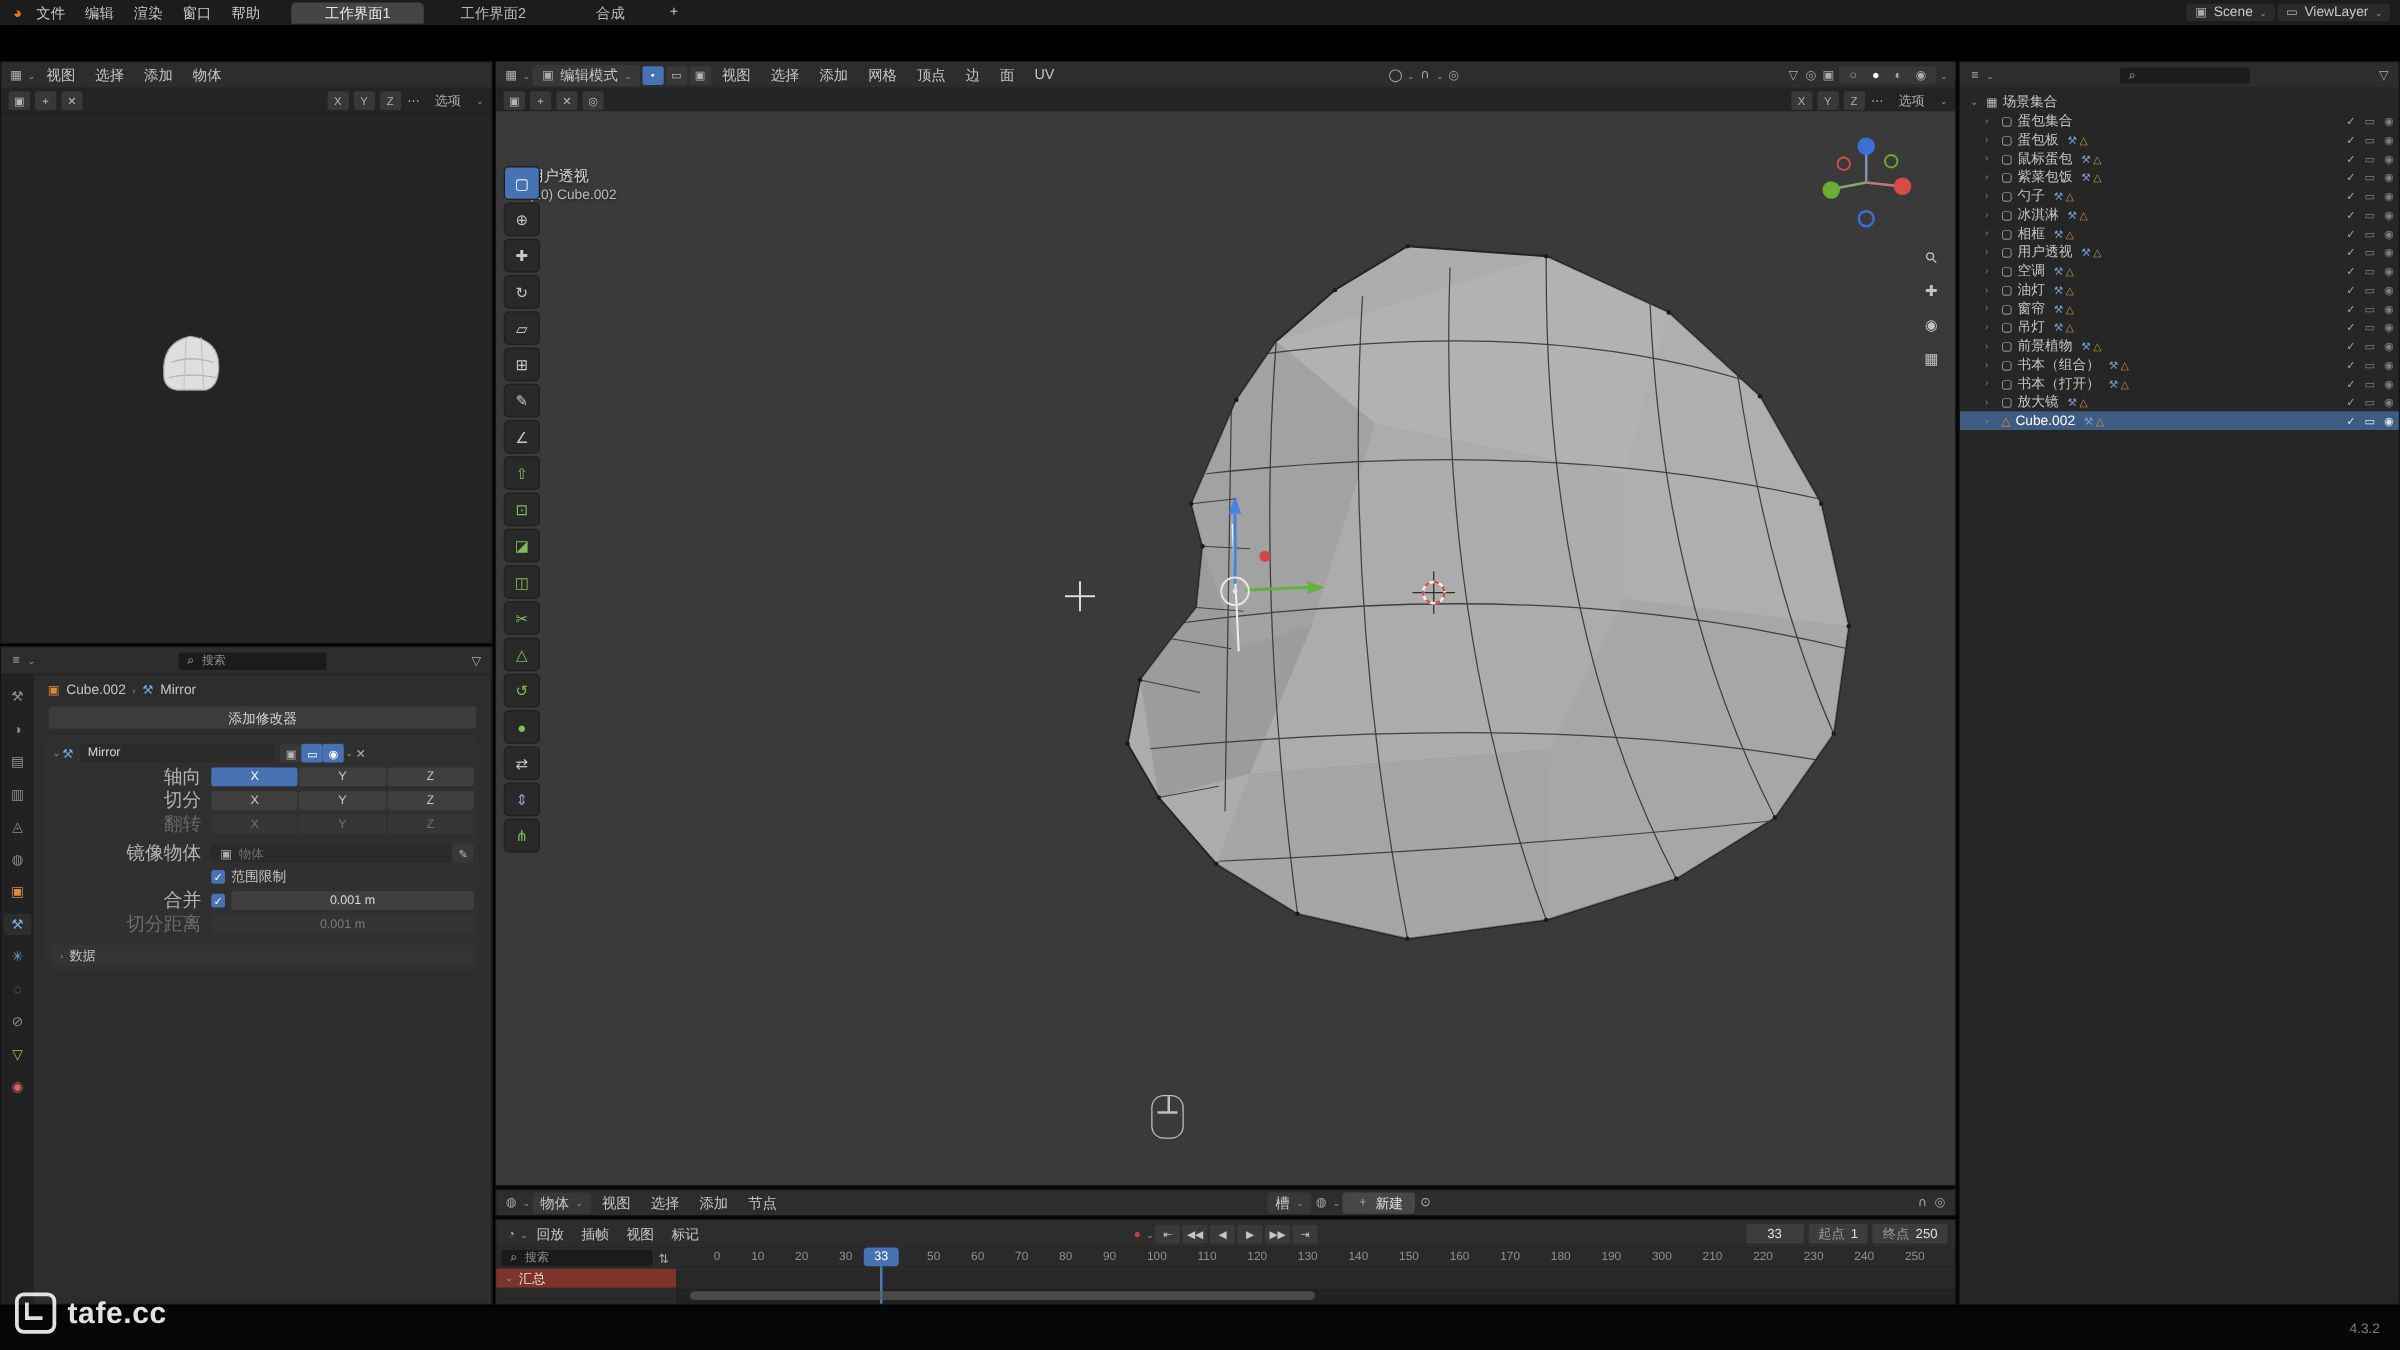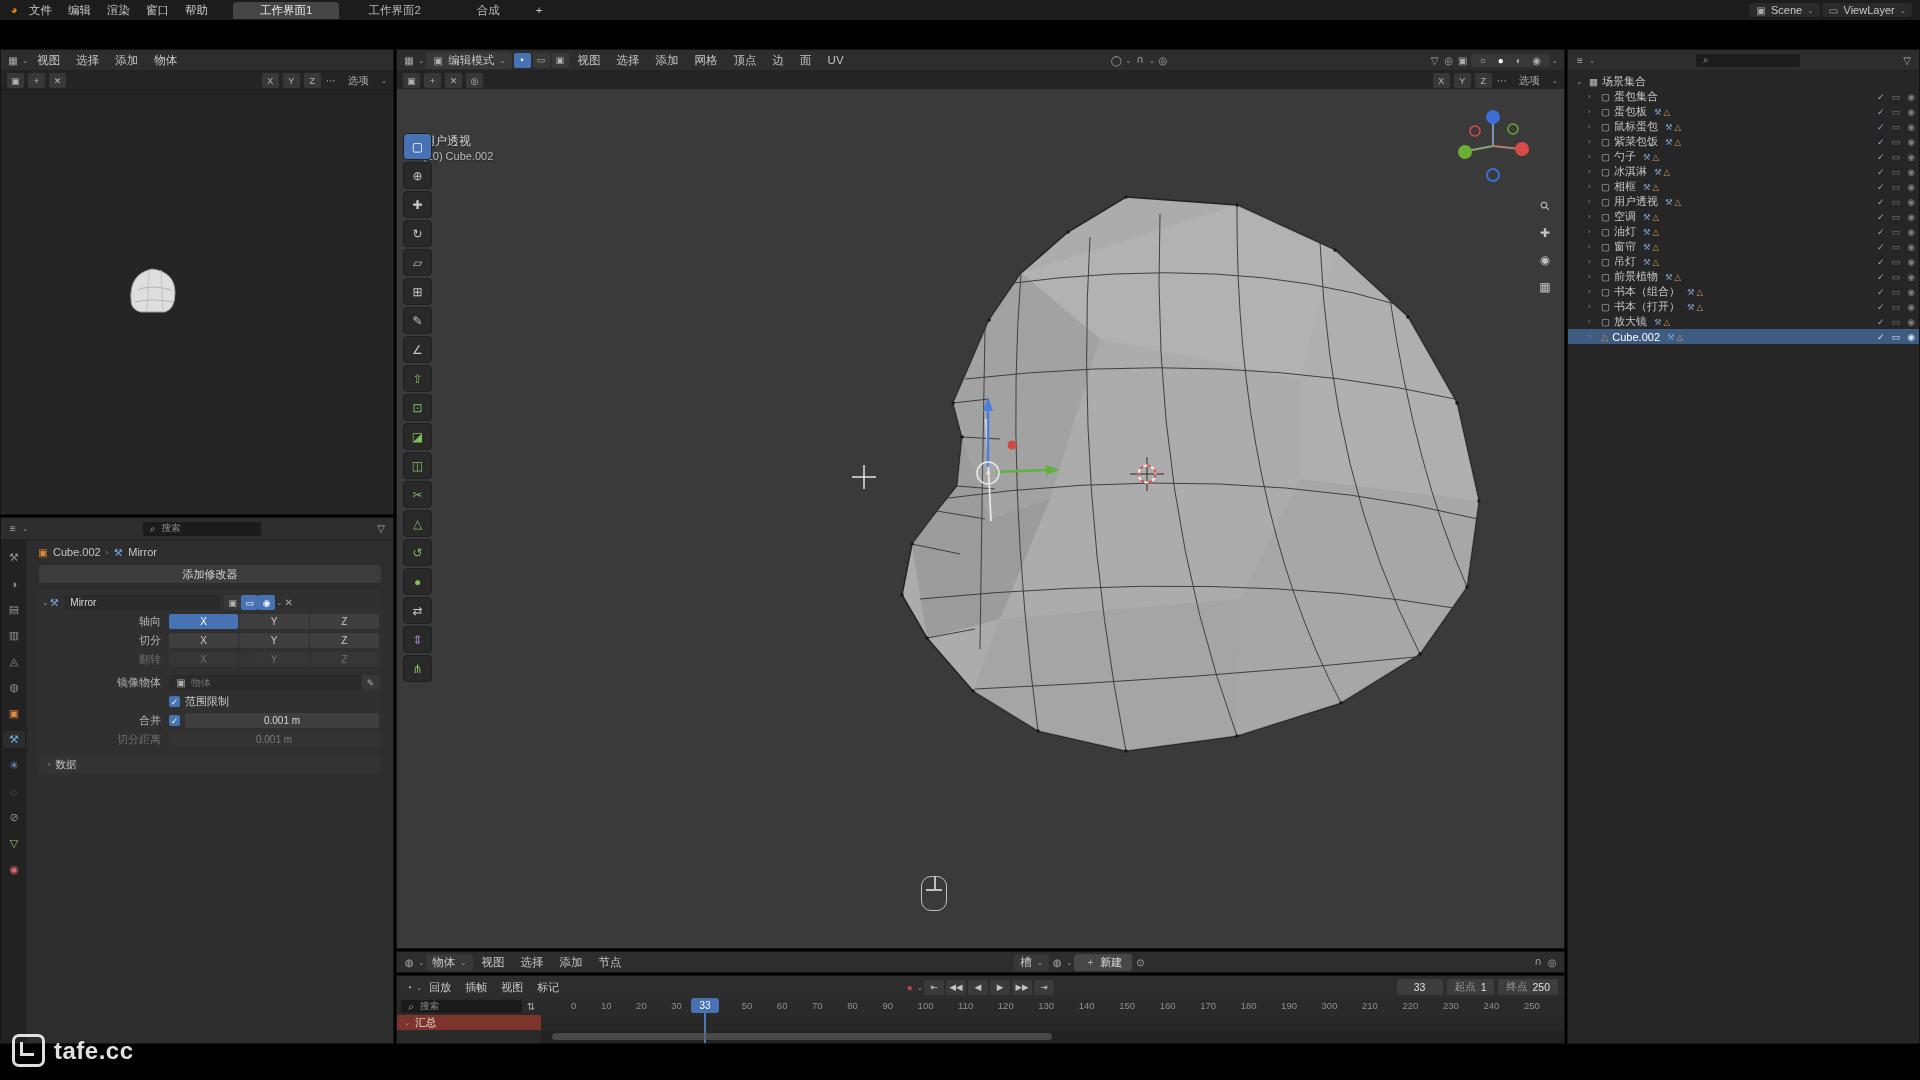--- a/index.html
+++ b/index.html
@@ -36,21 +36,21 @@
   .ptab{width:22px;height:17px;display:flex;align-items:center;justify-content:center;
         font-size:11px;color:#8f8f8f;border-radius:3px 0 0 3px;}
   .ptab.active{background:#2d2d2d;color:#79a8dd;}
   .ptab.c-orange{color:#e0883a;}.ptab.c-blue{color:#79a8dd;}.ptab.c-blue2{color:#6f9fd8;}
   .ptab.c-green{color:#8fce5a;}.ptab.c-red{color:#d26868;}
   #pbody{position:absolute;left:26px;top:21px;right:0;bottom:0;padding:4px 10px;box-sizing:border-box;}
   .crumb{display:flex;align-items:center;gap:4px;height:18px;font-size:11px;color:#c7c7c7;}
   .btn-wide{height:18px;background:#3c3c3c;border-radius:3px;display:flex;align-items:center;
             justify-content:center;font-size:11px;color:#d4d4d4;margin:4px 2px 6px 2px;}
   .mrow{display:flex;align-items:center;height:17px;margin:2px 0;}
-  .mlabel{width:120px;text-align:right;padding-right:8px;color:#b3b3b3;font-size:11px;flex:none;}
+  .mlabel{width:120px;text-align:right;padding-right:8px;color:#b3b3b3;font-size:15px;flex:none;}
   .mctl{flex:1;display:flex;align-items:center;gap:1px;}
   .axbtn{flex:1;height:15px;background:#3f3f3f;border-radius:2px;display:flex;align-items:center;
          justify-content:center;font-size:10px;color:#c9c9c9;}
   .axbtn.on{background:#4772b3;color:#fff;}
   .mrow.dim .axbtn,.mrow.dim .mlabel{opacity:.42;}
   .field{flex:1;height:15px;background:#3f3f3f;border-radius:2px;display:flex;align-items:center;
          justify-content:center;font-size:10px;color:#d8d8d8;gap:4px;}
   .field.dark{background:#2a2a2a;justify-content:flex-start;padding-left:6px;}
   .field.dim{background:#333;color:#7c7c7c;}
   .chk{width:11px;height:11px;border-radius:2px;background:#4772b3;color:#fff;font-size:9px;
@@ -923,18 +923,21 @@
           </span>
           <span class="o-right">
             <span class="ck">✓</span>
             <span>▭</span>
             <span>◉</span>
           </span>
         </div>
     </div>
   </div>
 
+  <div id="statusbar">
+    <span>4.3.2</span>
+  </div>
   <div id="watermark">
     <div id="wm-logo"></div>
     <div id="wm-text">tafe.cc</div>
   </div>
 
 </div>
 
 </body></html>

